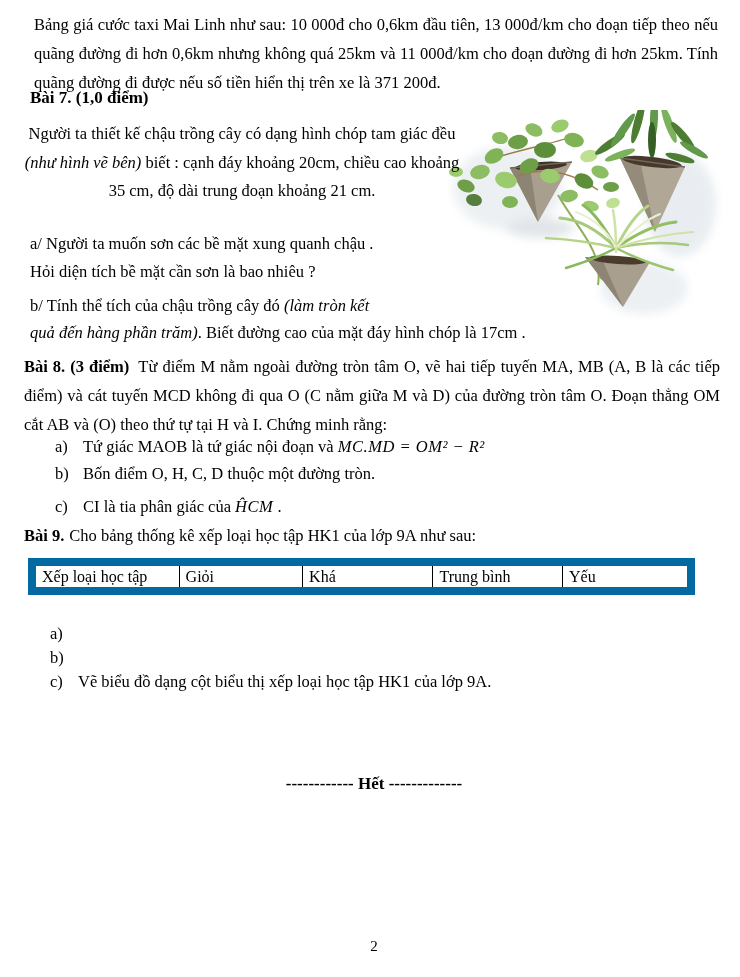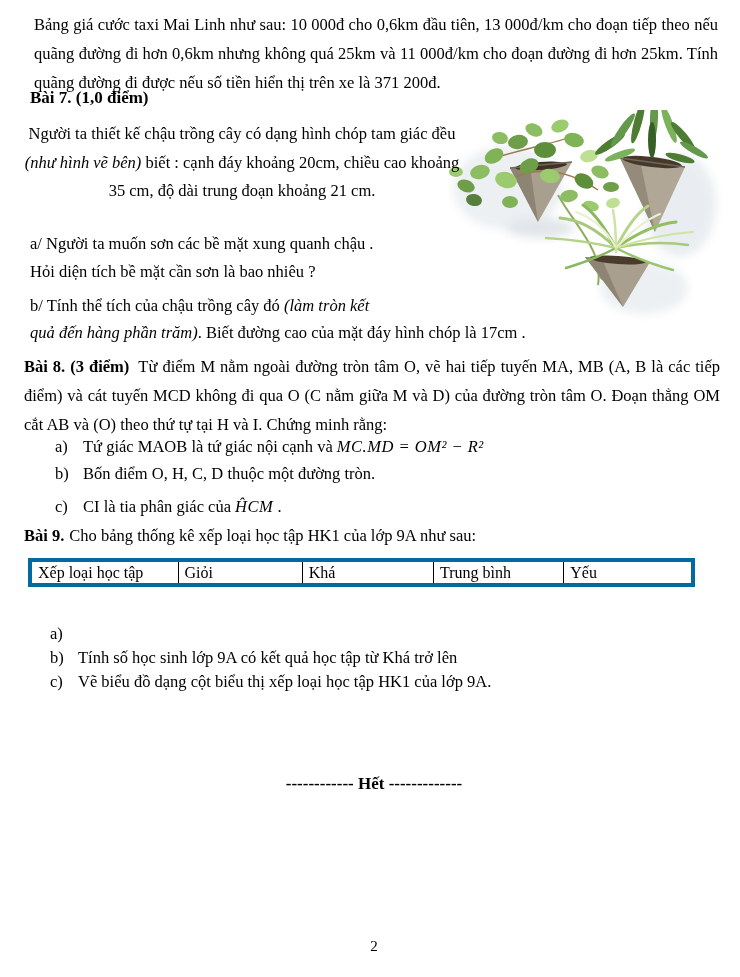--- a/index.html
+++ b/index.html
@@ -22,21 +22,21 @@
   #bai7-body{left:18px;top:116px;width:440px;line-height:28.5px;text-align:center;}
   #bai7-part-a{left:26px;top:226px;width:440px;line-height:28px;}
   #bai7-part-b{left:26px;top:288px;width:620px;line-height:27px;}
   #bai8-para{left:20px;top:348px;width:696px;line-height:29px;}
   .items{position:absolute;}
   #bai8-items{left:55px;top:433px;}
   #bai8-items .item{display:flex;line-height:27px;}
   #bai8-items .item-c{margin-top:6px;}
   #bai9-para{left:20px;top:518px;width:700px;}
   .marker{width:28px;flex:0 0 28px;}
-  #bai9-table{position:absolute;left:28px;top:558px;width:667px;border-collapse:collapse;border:4px solid #0369a1;}
+  #bai9-table{position:absolute;left:28px;top:558px;width:667px;border-collapse:collapse;border:8px solid #0369a1;}
   #bai9-table td{border:1px solid #000;height:21px;padding:0 6px;font-size:16px;vertical-align:middle;}
   #bai9-items{left:50px;top:622px;}
   #bai9-items .item{display:flex;line-height:24px;}
   #end-line{left:0;top:766px;width:740px;text-align:center;font-weight:bold;font-size:17px;}
   #page-number{left:0;top:928px;width:740px;text-align:center;font-size:15px;}
 </style>
 </head>
 <body>
 
 <main>
@@ -141,21 +141,21 @@
 
   <p class="para" id="bai7-part-a"><span>a/ Người ta muốn sơn các bề mặt xung quanh chậu .</span><br><span>Hỏi diện tích bề mặt cần sơn là bao nhiêu ?</span></p>
 
   <p class="para" id="bai7-part-b"><span>b/ Tính thể tích của chậu trồng cây đó </span><em>(làm tròn kết</em><br><em>quả đến hàng phần trăm)</em><span>. Biết đường cao của mặt đáy hình chóp là 17cm .</span></p>
 
   <p class="para justify" id="bai8-para"><b class="lead">Bài 8. (3 điểm)</b><span>Từ điểm M nằm ngoài đường tròn tâm O, vẽ hai tiếp tuyến MA, MB (A, B là các tiếp điểm) và cát tuyến MCD không đi qua O (C nằm giữa M và D) của đường tròn tâm O. Đoạn thẳng OM cắt AB và (O) theo thứ tự tại H và I. Chứng minh rằng:</span></p>
 
   <div class="items" id="bai8-items">
     <div class="item">
       <span class="marker">a)</span>
-      <span><span>Tứ giác MAOB là tứ giác nội cạnh và </span><em class="math">MC.MD = OM² − R²</em></span>
+      <span><span>Tứ giác MAOB là tứ giác nội đoạn và </span><em class="math">MC.MD = OM² − R²</em></span>
     </div>
     <div class="item">
       <span class="marker">b)</span>
       <span>Bốn điểm O, H, C, D thuộc một đường tròn.</span>
     </div>
     <div class="item item-c">
       <span class="marker">c)</span>
       <span><span>CI là tia phân giác của </span><em class="math">ĤCM</em><span> .</span></span>
     </div>
   </div>
@@ -180,21 +180,20 @@
       </tr>
     </tbody>
   </table>
 
   <div class="items" id="bai9-items">
     <div class="item">
       <span class="marker">a)</span>
     </div>
     <div class="item">
       <span class="marker">b)</span>
-      <span>Tính số học sinh lớp 9A có kết quả học tập từ Khá trở lên</span>
     </div>
     <div class="item">
       <span class="marker">c)</span>
       <span>Vẽ biểu đồ dạng cột biểu thị xếp loại học tập HK1 của lớp 9A.</span>
     </div>
   </div>
 
   <p class="para" id="end-line">------------ Hết -------------</p>
 
   <p class="para" id="page-number">2</p>

